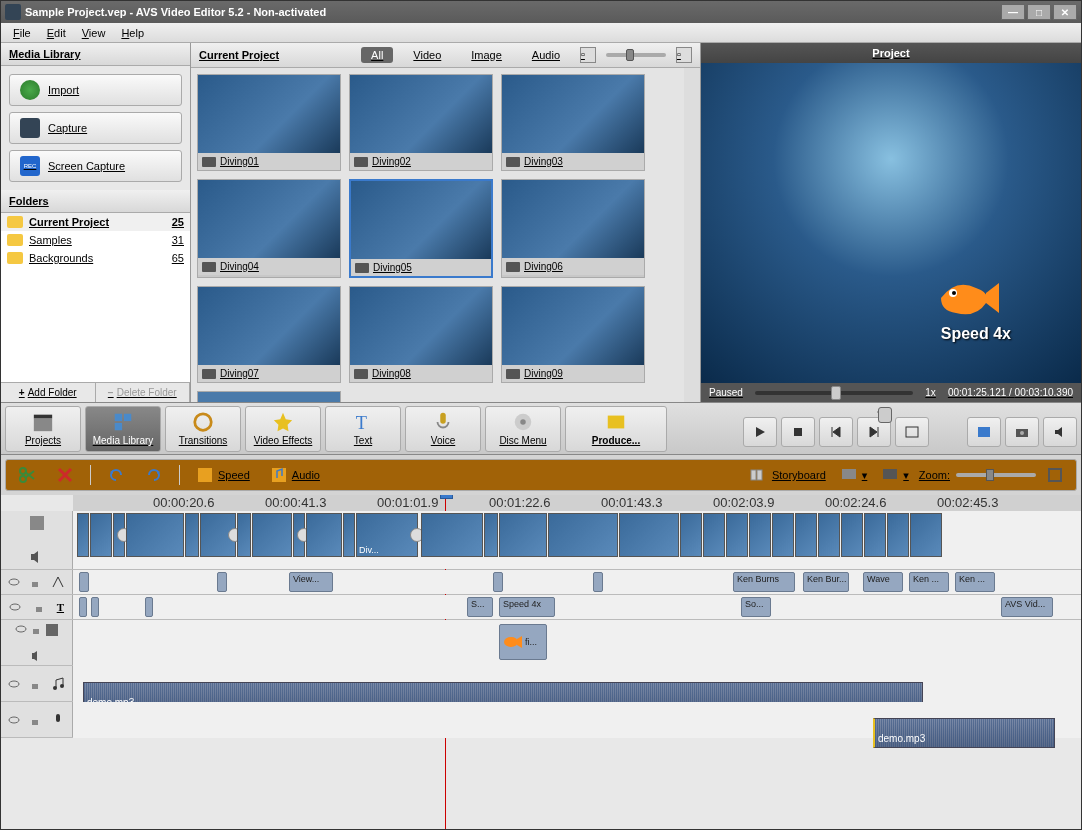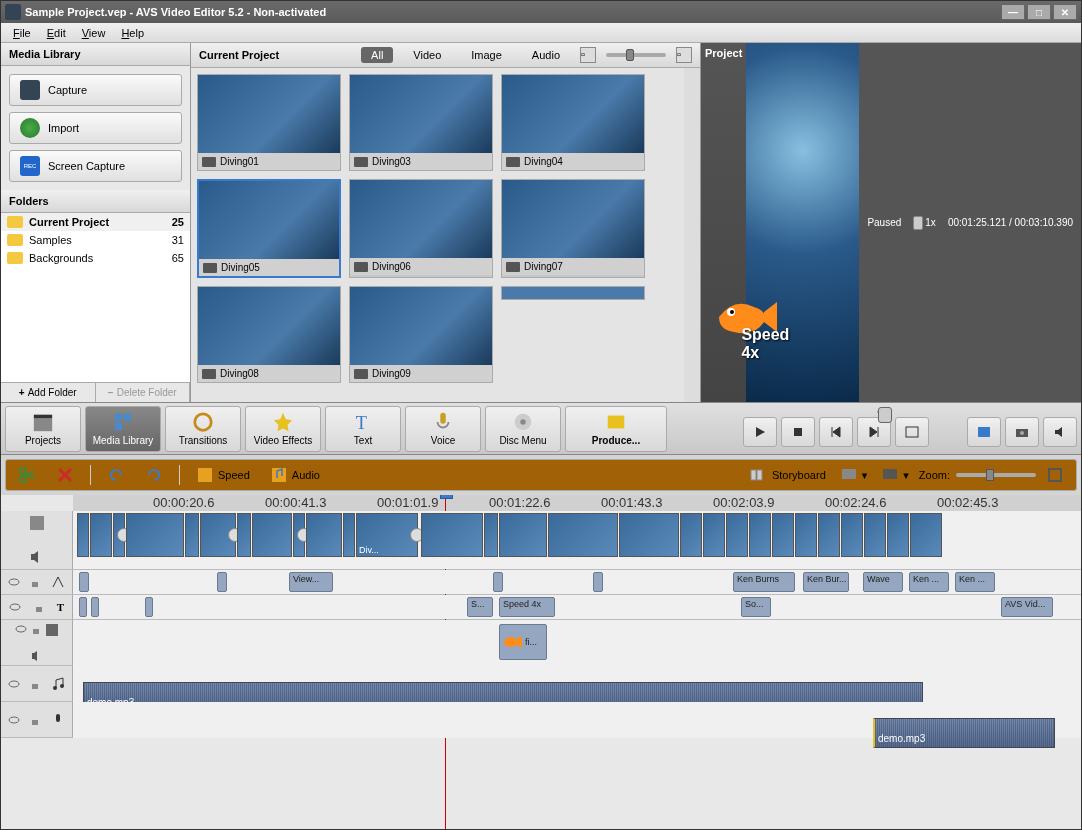--- a/index.html
+++ b/index.html
@@ -5,21 +5,21 @@
 * { box-sizing: border-box; margin: 0; padding: 0; }
 body { font-family: Tahoma, Arial, sans-serif; font-size: 11px; background: #e8e8e8; color: #000; width: 1082px; height: 830px; overflow: hidden; }
 .window { width: 1082px; height: 830px; background: linear-gradient(to bottom, #888 0%, #777 100%); border: 1px solid #333; display: flex; flex-direction: column; }
 .titlebar { height: 22px; background: linear-gradient(to bottom, #6a6a6a 0%, #5a5a5a 100%); display: flex; align-items: center; padding: 8px 4px; color: #fff; font-weight: bold; }
 .titlebar-icon { width: 16px; height: 16px; background: #345; margin-right: 4px; border-radius: 2px; }
 .window-controls { margin-left: auto; display: flex; gap: 2px; }
 .window-ctrl { width: 24px; height: 16px; background: #aaa; border: 1px solid #666; display: flex; align-items: center; justify-content: center; cursor: pointer; font-size: 10px; }
 .menubar { height: 20px; background: linear-gradient(to bottom, #f0f0f0 0%, #dcdcdc 100%); display: flex; align-items: center; padding: 0 4px; border-bottom: 1px solid #aaa; }
 .menu-item { padding: 2px 8px; cursor: pointer; }
 .menu-item:first-letter { text-decoration: underline; }
-.main-area { flex: 1; display: flex; flex-direction: column; background: #d4d4d4; }
+.main-area { flex: 1; display: flex; flex-direction: column; background: #d4d4d4; text-decoration: underline; }
 .upper { display: flex; height: 360px; border-bottom: 1px solid #888; }
 .left-panel { width: 190px; display: flex; flex-direction: column; border-right: 1px solid #999; }
 .panel-header { background: linear-gradient(to bottom, #f0f0f0 0%, #d8d8d8 100%); padding: 5px 8px; font-weight: bold; border-bottom: 1px solid #aaa; }
 .btn-group { padding: 8px; display: flex; flex-direction: column; gap: 6px; background: #e8e8e8; }
 .big-btn { display: flex; align-items: center; gap: 8px; padding: 5px 10px; background: linear-gradient(to bottom, #fafafa 0%, #e0e0e0 100%); border: 1px solid #aaa; border-radius: 3px; cursor: pointer; }
 .big-btn .icon { width: 20px; height: 20px; border-radius: 3px; }
 .folders-section { flex: 1; background: #fff; }
 .folder-row { display: flex; align-items: center; padding: 3px 6px; cursor: pointer; }
 .folder-row.active { font-weight: bold; background: #f0f0f0; }
 .folder-icon { width: 16px; height: 12px; background: #f5c842; margin-right: 6px; border-radius: 2px; }
@@ -35,21 +35,21 @@
 .filter-tab.active { background: #666; color: #fff; }
 .size-slider { width: 60px; height: 4px; background: #aaa; position: relative; border-radius: 2px; }
 .size-thumb { position: absolute; width: 8px; height: 12px; background: #888; border: 1px solid #555; top: -4px; left: 20px; border-radius: 2px; }
 .grid-btn { width: 16px; height: 16px; border: 1px solid #888; background: #ddd; cursor: pointer; }
 .thumbs { flex: 1; padding: 6px; overflow-y: auto; background: #e4e4e4; display: flex; flex-wrap: wrap; gap: 8px; align-content: flex-start; }
 .thumb { width: 144px; border: 1px solid #aaa; background: #c8c8c8; cursor: pointer; }
 .thumb.selected { border: 2px solid #3a7acc; }
 .thumb-img { width: 100%; height: 78px; background: linear-gradient(135deg, #2a5a8a 0%, #4a7aaa 60%, #1a3a5a 100%); }
 .thumb-label { display: flex; align-items: center; padding: 3px 4px; background: #d0d0d0; font-size: 10px; }
 .cam-icon { width: 14px; height: 10px; background: #555; margin-right: 4px; border-radius: 1px; }
-.preview-panel { width: 380px; display: flex; flex-direction: row; background: #222; }
+.preview-panel { width: 380px; display: flex; flex-direction: column; background: #222; }
 .preview-header { background: linear-gradient(to bottom, #555 0%, #444 100%); color: #fff; text-align: center; padding: 4px; font-weight: bold; }
 .preview-img { flex: 1; background: radial-gradient(circle at 50% 30%, #88c0e0 0%, #2a5a8a 40%, #0a2a4a 100%); position: relative; }
 .preview-fish { position: absolute; bottom: 60px; right: 80px; width: 70px; height: 50px; }
 .preview-text { position: absolute; bottom: 40px; right: 70px; color: #fff; font-weight: bold; font-size: 16px; text-shadow: 1px 1px 2px #000; }
 .preview-status { background: #555; color: #fff; padding: 4px 8px; display: flex; align-items: center; gap: 12px; font-size: 10px; }
 .preview-slider { flex: 1; height: 4px; background: #333; position: relative; border-radius: 2px; }
 .preview-slider .thumb { position: absolute; width: 10px; height: 14px; background: #ccc; border: 1px solid #888; top: -5px; left: 48%; border-radius: 2px; }
 .toolbar-row { height: 52px; background: linear-gradient(to bottom, #e0e0e0 0%, #c8c8c8 100%); display: flex; align-items: center; padding: 2px 4px; border-bottom: 1px solid #888; gap: 4px; }
 .tool-btn { width: 76px; height: 46px; background: linear-gradient(to bottom, #f0f0f0 0%, #d8d8d8 100%); border: 1px solid #aaa; border-radius: 3px; display: flex; flex-direction: column; align-items: center; justify-content: center; cursor: pointer; font-size: 10px; gap: 2px; }
 .tool-btn.active { background: linear-gradient(to bottom, #888 0%, #666 100%); color: #fff; }
@@ -102,26 +102,26 @@
     <div class="menu-item">Help</div>
   </div>
 
   <div class="main-area">
     <div class="upper">
 
       <div class="left-panel">
         <div class="panel-header">Media Library</div>
         <div class="btn-group">
           <div class="big-btn">
+            <div class="icon" style="background:radial-gradient(circle,#4aaa4a,#2a7a2a);border-radius:50%"></div>
+            <span>Import</span>
+          </div>
+          <div class="big-btn">
             <div class="icon" style="background:#345"></div>
             <span>Capture</span>
-          </div>
-          <div class="big-btn">
-            <div class="icon" style="background:radial-gradient(circle,#4aaa4a,#2a7a2a);border-radius:50%"></div>
-            <span>Import</span>
           </div>
           <div class="big-btn">
             <div class="icon" style="background:#2266cc;font-size:6px;color:#fff;display:flex;align-items:center;justify-content:center">REC</div>
             <span>Screen Capture</span>
           </div>
         </div>
         <div class="panel-header">Folders</div>
         <div class="folders-section" id="folders">
             <div class="folder-row active">
               <div class="folder-icon"></div>
@@ -165,20 +165,27 @@
             </div>
           <div class="grid-btn">▫</div>
         </div>
         <div style="display:flex;flex:1;overflow:hidden">
           <div class="thumbs" id="thumbs">
               <div class="thumb">
                 <div class="thumb-img"></div>
                 <div class="thumb-label">
                   <div class="cam-icon"></div>
                   <span>Diving01</span>
+                </div>
+              </div>
+              <div class="thumb">
+                <div class="thumb-img"></div>
+                <div class="thumb-label">
+                  <div class="cam-icon"></div>
+                  <span>Diving02</span>
                 </div>
               </div>
               <div class="thumb">
                 <div class="thumb-img"></div>
                 <div class="thumb-label">
                   <div class="cam-icon"></div>
                   <span>Diving03</span>
                 </div>
               </div>
               <div class="thumb">

